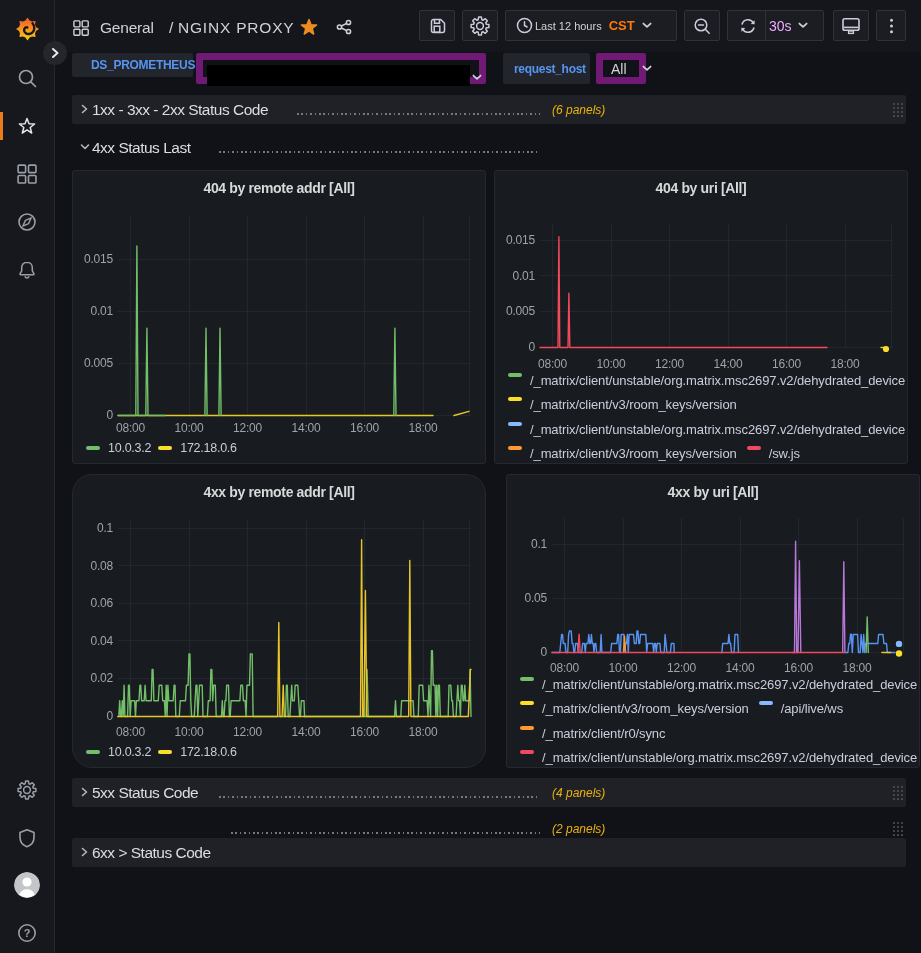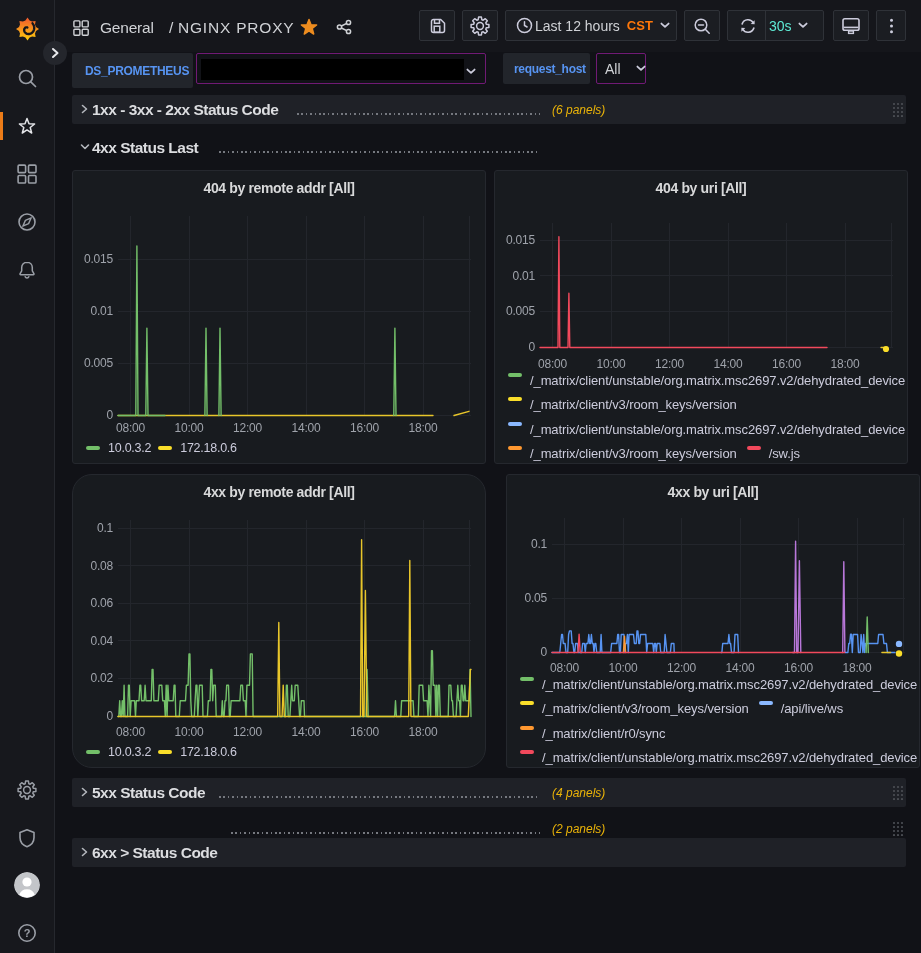--- a/index.html
+++ b/index.html
@@ -11,25 +11,25 @@
 .panel svg { position:absolute; left:0; top:0; }
 .ax { font:12px "Liberation Sans"; fill:#9fa3ab; letter-spacing:-0.2px; }
 .leg1 { position:absolute; left:13px; top:270px; display:flex; align-items:center; font-size:12.5px; letter-spacing:-0.25px; color:#ccccdc; }
 .dash { display:inline-block; width:14px; height:4px; border-radius:2px; margin-right:8px; flex:none; }
 .lt { margin-right:0; }
 .leg2 { position:absolute; left:13px; top:197px; width:401px; font-size:13px; color:#ccccdc; overflow:hidden; }
 .lrow { height:24.3px; display:flex; align-items:flex-start; white-space:nowrap; }
 .lt2 { margin-right:10px; letter-spacing:-0.1px; }
 .rowhdr { position:absolute; left:72px; width:834px; height:29px; border-radius:2px; display:flex; align-items:center; color:#d8d9da; }
 .rowbg { background:#1f2127; }
-.rtitle { font-size:15.5px; font-weight:bold; letter-spacing:-0.5px; margin-left:1px; color:#dcdde0; }
+.rtitle { font-size:15.5px; font-weight:normal; letter-spacing:-0.5px; margin-left:1px; color:#dcdde0; }
 .dots { position:absolute; height:2px; bottom:9px; background-image:repeating-linear-gradient(90deg,#75787f 0,#75787f 1.6px,transparent 1.6px,transparent 4.4px); }
 .npanels { position:absolute; left:480px; font-size:12px; font-style:italic; color:#eab308; }
 .vlabel { position:absolute; background:#22252b; border-radius:2px; display:flex; align-items:center; font-size:12px; font-weight:bold; letter-spacing:-0.3px; color:#5794f2; }
-.vdrop { position:absolute; background:#111217; border:1px solid #701a75; border-radius:2px;gap:8px; }
+.vdrop { position:absolute; background:#111217; border:7px solid #701a75; border-radius:2px;gap:8px; }
 </style></head><body>
 
 <div class="side">
     <div class="abs" style="left:16px;top:16px"><svg width="23" height="26" viewBox="0 0 23 26" style="">
         <defs>
           <linearGradient id="lg" x1="0" y1="0" x2="0" y2="1">
             <stop offset="0" stop-color="#f1582e"></stop>
             <stop offset="1" stop-color="#fcce0c"></stop>
           </linearGradient>
         </defs>
@@ -112,61 +112,61 @@
     <svg width="20" height="20" viewBox="0 0 20 20" style="">
       <path d="M16.3 8.2L18.9 8.6L18.9 11.4L16.3 11.8L15.8 13.2L17.3 15.3L15.3 17.3L13.2 15.8L11.8 16.3L11.4 18.9L8.6 18.9L8.2 16.3L6.8 15.8L4.7 17.3L2.7 15.3L4.2 13.2L3.7 11.8L1.1 11.4L1.1 8.6L3.7 8.2L4.2 6.8L2.7 4.7L4.7 2.7L6.8 4.2L8.2 3.7L8.6 1.1L11.4 1.1L11.8 3.7L13.2 4.2L15.3 2.7L17.3 4.7L15.8 6.8Z" fill="none" stroke="#ccccdc" stroke-width="1.5" stroke-linejoin="round"></path>
       <circle cx="10.0" cy="10.0" r="3.4000000000000004" fill="none" stroke="#ccccdc" stroke-width="1.5"></circle>
     </svg>
   </div>
 <div class="btn" style="left:505px;top:10px;width:172px;height:31px;justify-content:flex-start;padding-left:10px">
     <svg width="17" height="17" viewBox="0 0 17 17" style="">
       <circle cx="8.5" cy="8.5" r="7" fill="none" stroke="#ccccdc" stroke-width="1.5"></circle>
       <path d="M8.5 4.8v3.7l2.6 1.5" fill="none" stroke="#ccccdc" stroke-width="1.5" stroke-linecap="round"></path>
     </svg>
-    <span style="margin-left:2px;font-size:14px;color:#d0d2d6">Last 12 hours</span>
+    <span style="margin-left:2px;font-size:11px;color:#d0d2d6">Last 12 hours</span>
     <span style="margin-left:7px;font-size:13px;font-weight:bold;color:#ff780a">CST</span>
     <span style="margin-left:6px"><svg width="12" height="12" viewBox="0 0 12 12" style="">
         <path d="M2.4000000000000004 4.5600000000000005L6.0 7.92L9.600000000000001 4.5600000000000005" fill="none" stroke="#ccccdc" stroke-width="1.8" stroke-linecap="round" stroke-linejoin="round"></path>
       </svg></span>
   </div>
 <div class="btn" style="left:684px;top:10px;width:36px;height:31px">
     <svg width="18" height="18" viewBox="0 0 18 18" style="">
       <circle cx="8" cy="8" r="5.8" fill="none" stroke="#ccccdc" stroke-width="1.5"></circle>
       <line x1="12.3" y1="12.3" x2="16.2" y2="16.2" stroke="#ccccdc" stroke-width="1.5" stroke-linecap="round"></line>
       <line x1="5.5" y1="8" x2="10.5" y2="8" stroke="#ccccdc" stroke-width="1.5" stroke-linecap="round"></line>
     </svg>
   </div>
 <div class="btn" style="left:727px;top:10px;width:97px;height:31px;justify-content:flex-start;padding-left:11px">
     <div class="abs" style="left:37px;top:0;width:1px;height:29px;background:#2f3238"></div>
     <svg width="18" height="18" viewBox="0 0 18 18" style="">
       <path d="M3.17 6.88A6.2 6.2 0 0 1 14.37 5.90" fill="none" stroke="#ccccdc" stroke-width="1.6" stroke-linecap="round"></path>
       <path d="M14.83 11.12A6.2 6.2 0 0 1 3.63 12.10" fill="none" stroke="#ccccdc" stroke-width="1.6" stroke-linecap="round"></path>
       <path d="M15.6 3.2v4l-3.9-.1z" fill="#ccccdc"></path>
       <path d="M2.4 14.8v-4l3.9.1z" fill="#ccccdc"></path>
     </svg>
-    <span style="margin-left:12px;font-size:14px;color:#5eead4">30s</span>
+    <span style="margin-left:12px;font-size:14px;color:#f0abfc">30s</span>
     <span style="margin-left:5px"><svg width="12" height="12" viewBox="0 0 12 12" style="">
         <path d="M2.4000000000000004 4.5600000000000005L6.0 7.92L9.600000000000001 4.5600000000000005" fill="none" stroke="#ccccdc" stroke-width="1.8" stroke-linecap="round" stroke-linejoin="round"></path>
       </svg></span>
   </div>
 <div class="btn" style="left:833px;top:10px;width:36px;height:31px">
     <svg width="18" height="18" viewBox="0 0 18 18" style="">
       <rect x="1" y="1.8" width="16" height="11.4" rx="1.8" fill="none" stroke="#ccccdc" stroke-width="1.6"></rect>
       <line x1="1.6" y1="10.4" x2="16.4" y2="10.4" stroke="#ccccdc" stroke-width="1.6"></line>
       <rect x="6.6" y="14" width="4.8" height="2.4" fill="none" stroke="#ccccdc" stroke-width="1.4"></rect>
     </svg>
   </div>
 <div class="btn" style="left:876px;top:10px;width:30px;height:31px">
     <svg width="5" height="18" viewBox="0 0 5 18" style="">
       <circle cx="2.5" cy="3.2" r="1.5" fill="#ccccdc"></circle>
       <circle cx="2.5" cy="9" r="1.5" fill="#ccccdc"></circle>
       <circle cx="2.5" cy="14.8" r="1.5" fill="#ccccdc"></circle>
     </svg>
   </div>
-<div class="vlabel" style="left:72px;top:53px;width:121px;height:35px;padding-left:13px">DS_PROMETHEUS</div>
+<div class="vlabel" style="left:72px;top:53px;width:121px;height:24px;padding-left:19px">DS_PROMETHEUS</div>
 <div class="vdrop" style="left:196px;top:53px;width:290px;height:31px">
     <div class="abs" style="left:4px;top:5px;width:263px;height:21px;background:#000"></div>
     <div class="abs" style="left:268px;top:9px"><svg width="12" height="12" viewBox="0 0 12 12" style="">
         <path d="M2.4000000000000004 4.5600000000000005L6.0 7.92L9.600000000000001 4.5600000000000005" fill="none" stroke="#ccccdc" stroke-width="1.8" stroke-linecap="round" stroke-linejoin="round"></path>
       </svg></div>
   </div>
 <div class="vlabel" style="left:503px;top:53px;width:87px;height:31px;padding-left:11px">request_host</div>
 <div class="vdrop" style="left:596px;top:53px;width:50px;height:31px;display:flex;align-items:center;padding-left:8px">
     <span style="font-size:14px;color:#d0d2d6">All</span>
     <span style="margin-left:6px"><svg width="12" height="12" viewBox="0 0 12 12" style="">

